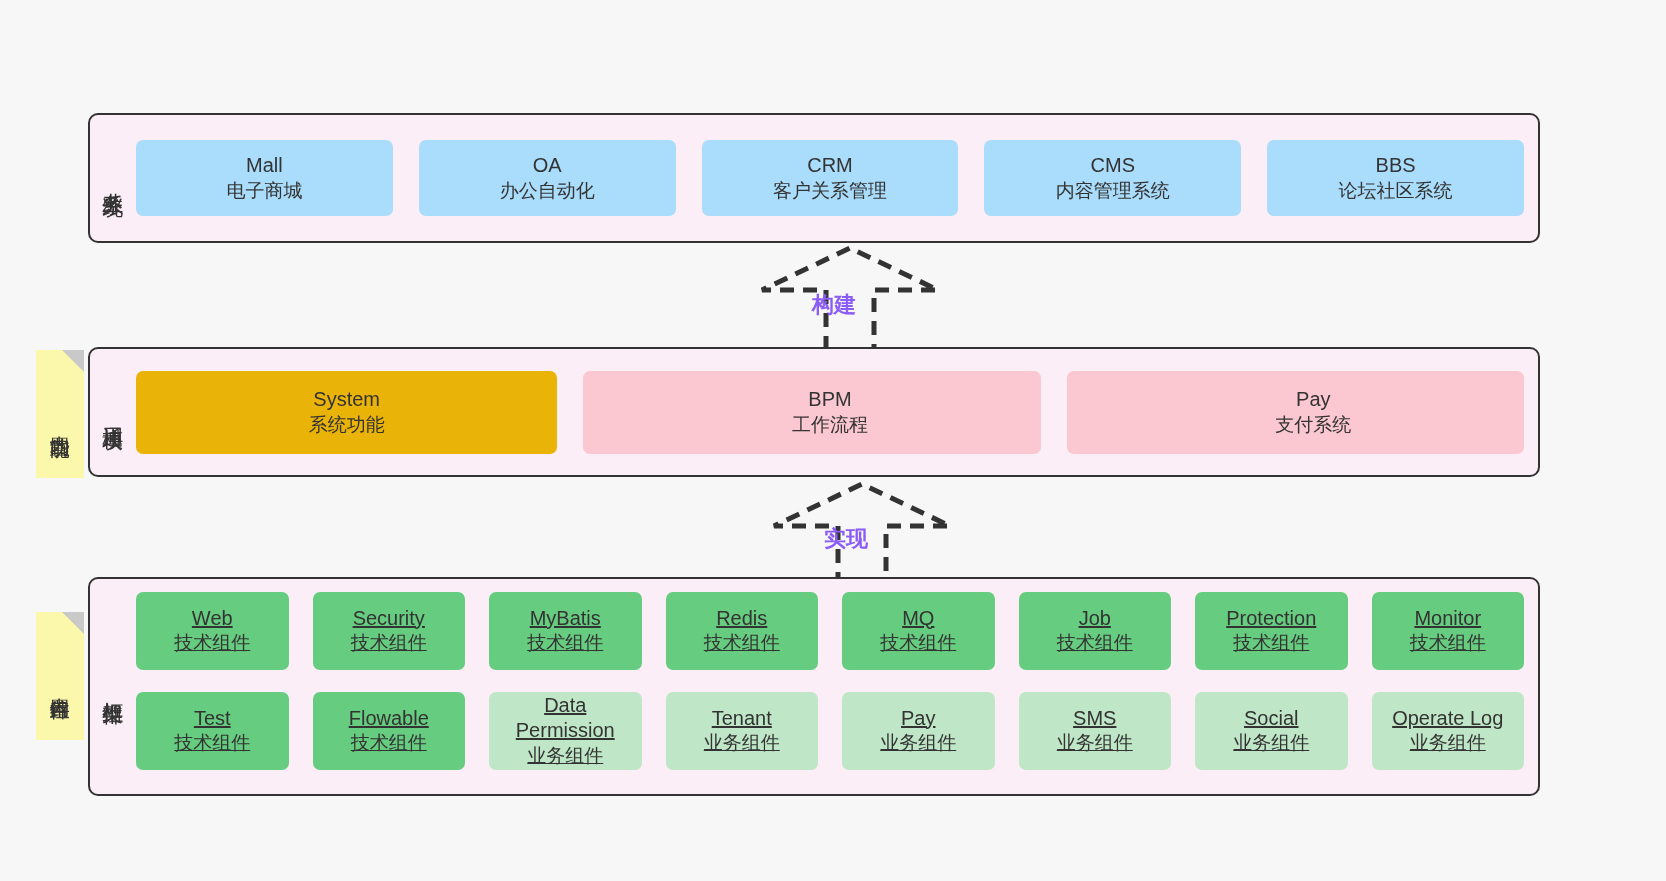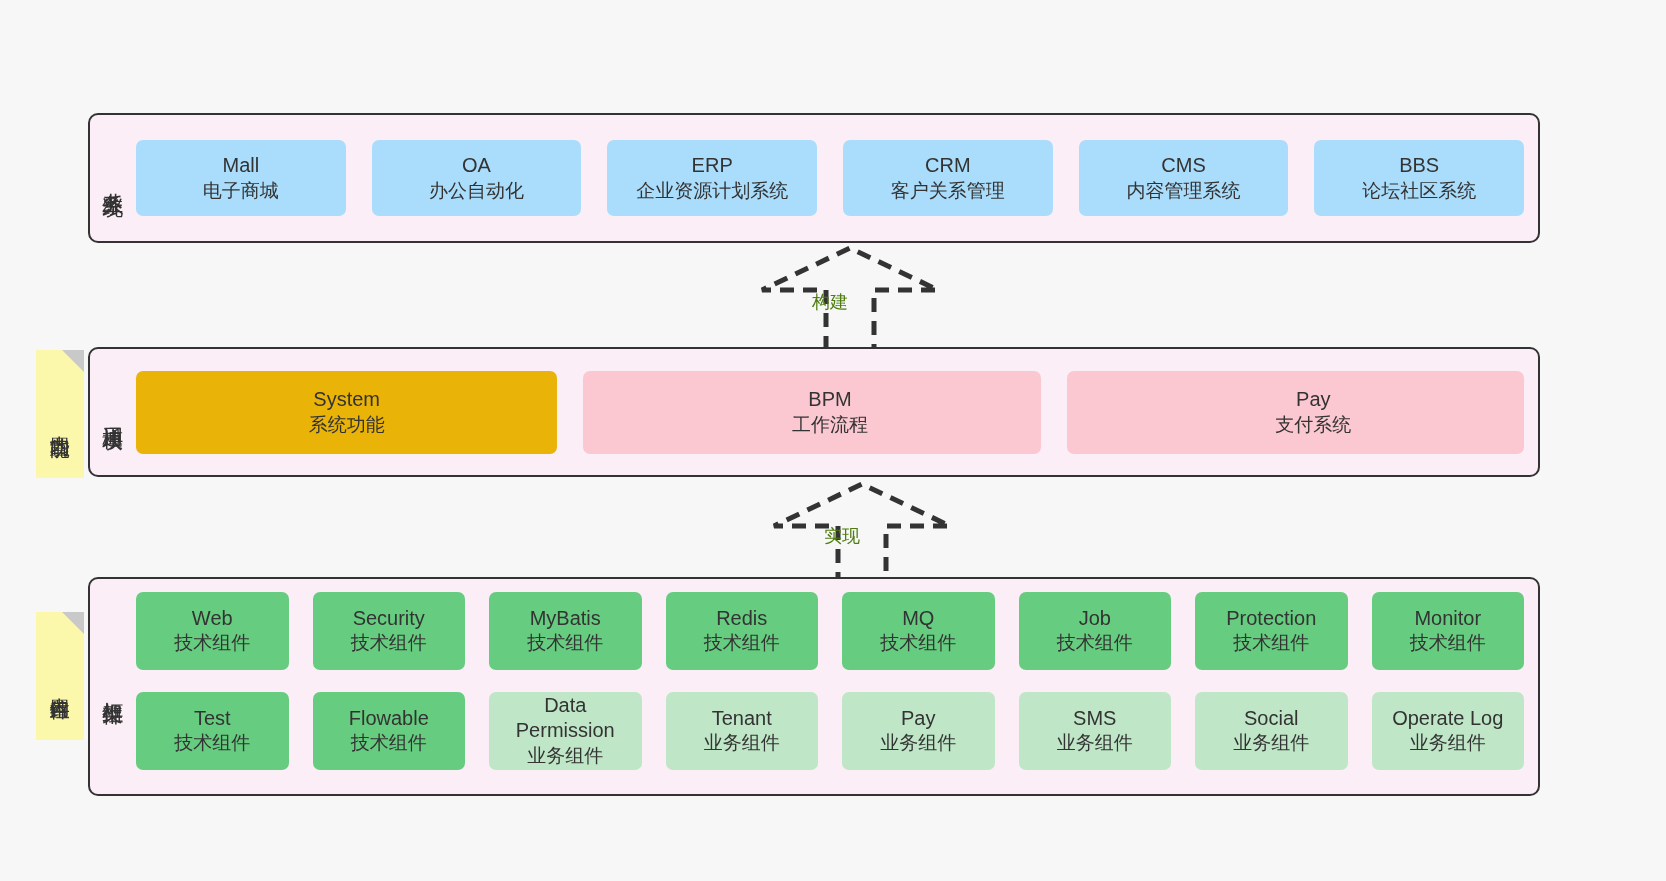--- a/index.html
+++ b/index.html
@@ -114,21 +114,21 @@
   #layer-modules .card { height: 83px; }
 
   
   #layer-framework {
     left: 88px;
     top: 577px;
     width: 1452px;
     height: 219px;
   }
   #layer-framework .card { height: 78px; }
-  #layer-framework .layer-body { padding: 0 14px 12px 0; }
+  #layer-framework .layer-body { padding: 0 14px 12px 0; text-decoration: underline; }
   #layer-framework .row { gap: 24px; }
 
   
   .sticky {
     position: absolute;
     width: 48px;
     background: #fbf8ab;
     color: #333333;
     font-size: 20px;
     line-height: 1.12;
@@ -161,24 +161,25 @@
     top: 612px;
     height: 128px;
   }
 
   
   .arrow-wrap {
     position: absolute;
   }
   .arrow-label {
     position: absolute;
-    font-size: 18px;
-    color: #4d7c0f;
+    font-size: 22px;
+    color: #8b5cf6;
     background: transparent;
     white-space: nowrap;
+    font-weight: bold;
   }
   #arrow-build  { left: 740px; top: 246px; width: 220px; height: 104px; }
   #label-build  { left: 812px; top: 290px; }
   #arrow-impl   { left: 752px; top: 482px; width: 220px; height: 104px; }
   #label-impl   { left: 824px; top: 524px; }
 </style>
 </head>
 <body>
 
 <div id="canvas">
@@ -191,24 +192,20 @@
         <div class="card biz">
           <span class="en">Mall</span>
           <span class="cn">电子商城</span>
         </div>
 
         <div class="card biz">
           <span class="en">OA</span>
           <span class="cn">办公自动化</span>
         </div>
 
-        <div class="card biz">
-          <span class="en">ERP</span>
-          <span class="cn">企业资源计划系统</span>
-        </div>
 
         <div class="card biz">
           <span class="en">CRM</span>
           <span class="cn">客户关系管理</span>
         </div>
 
         <div class="card biz">
           <span class="en">CMS</span>
           <span class="cn">内容管理系统</span>
         </div>

